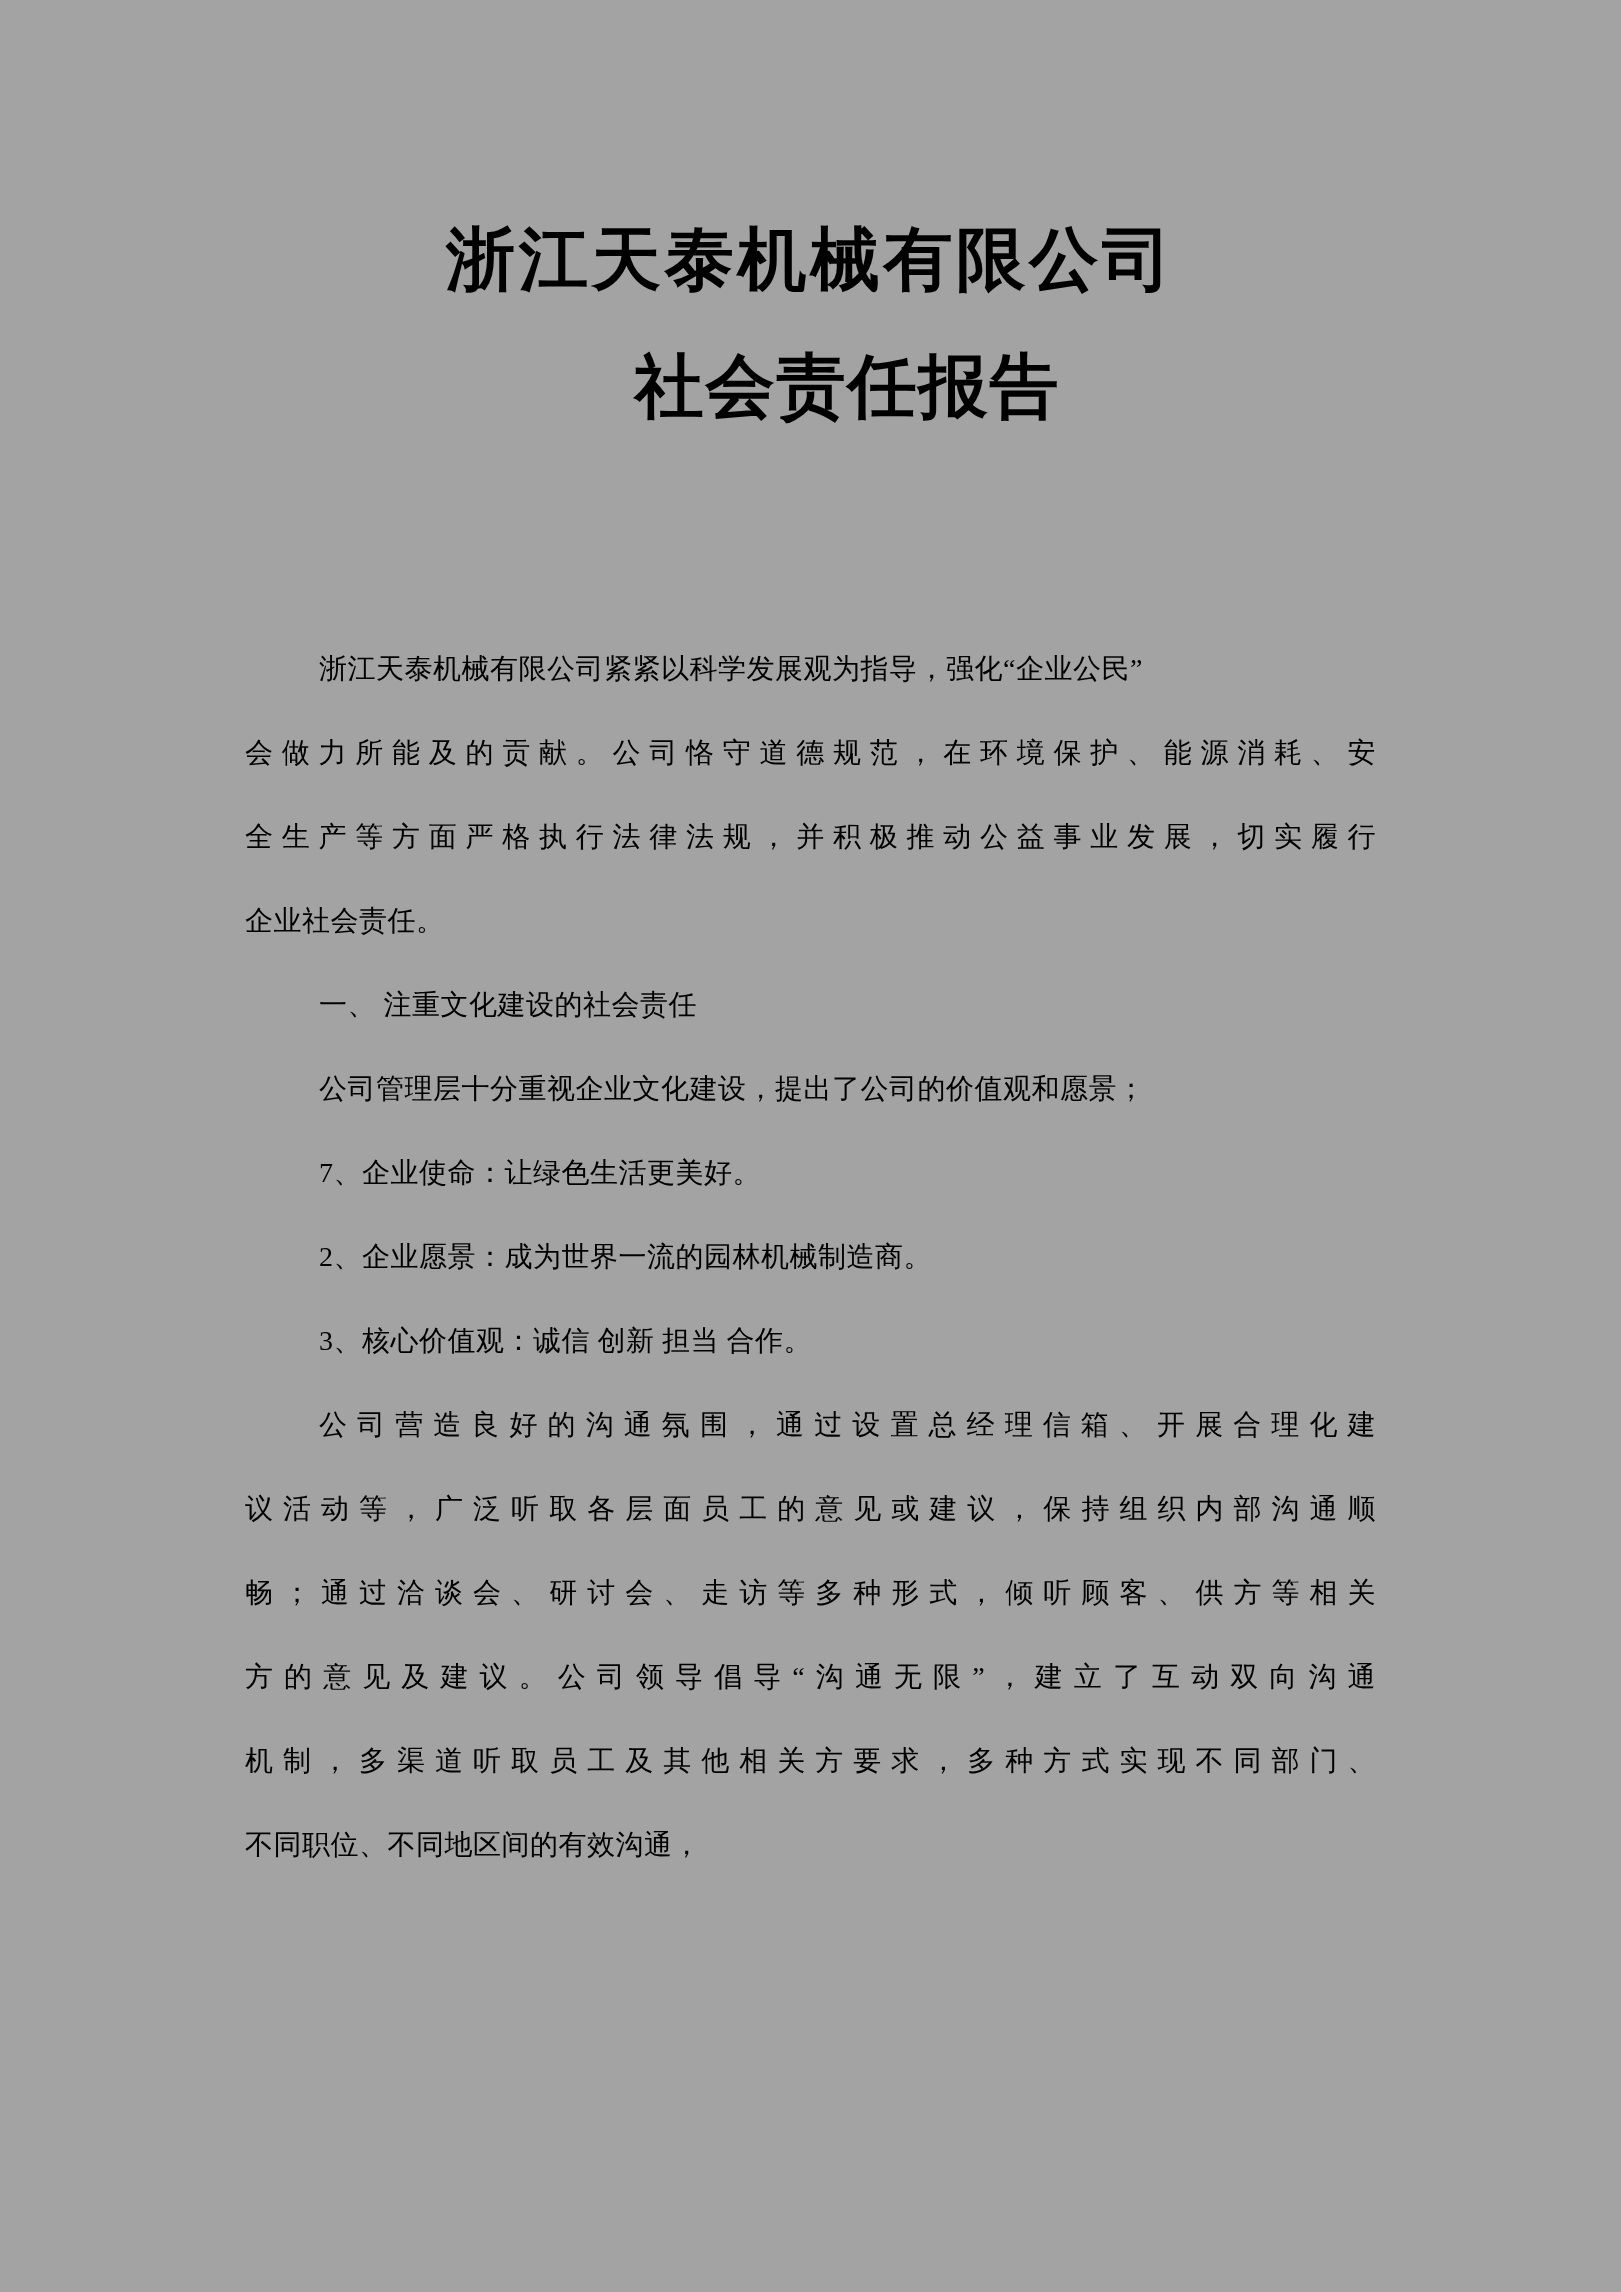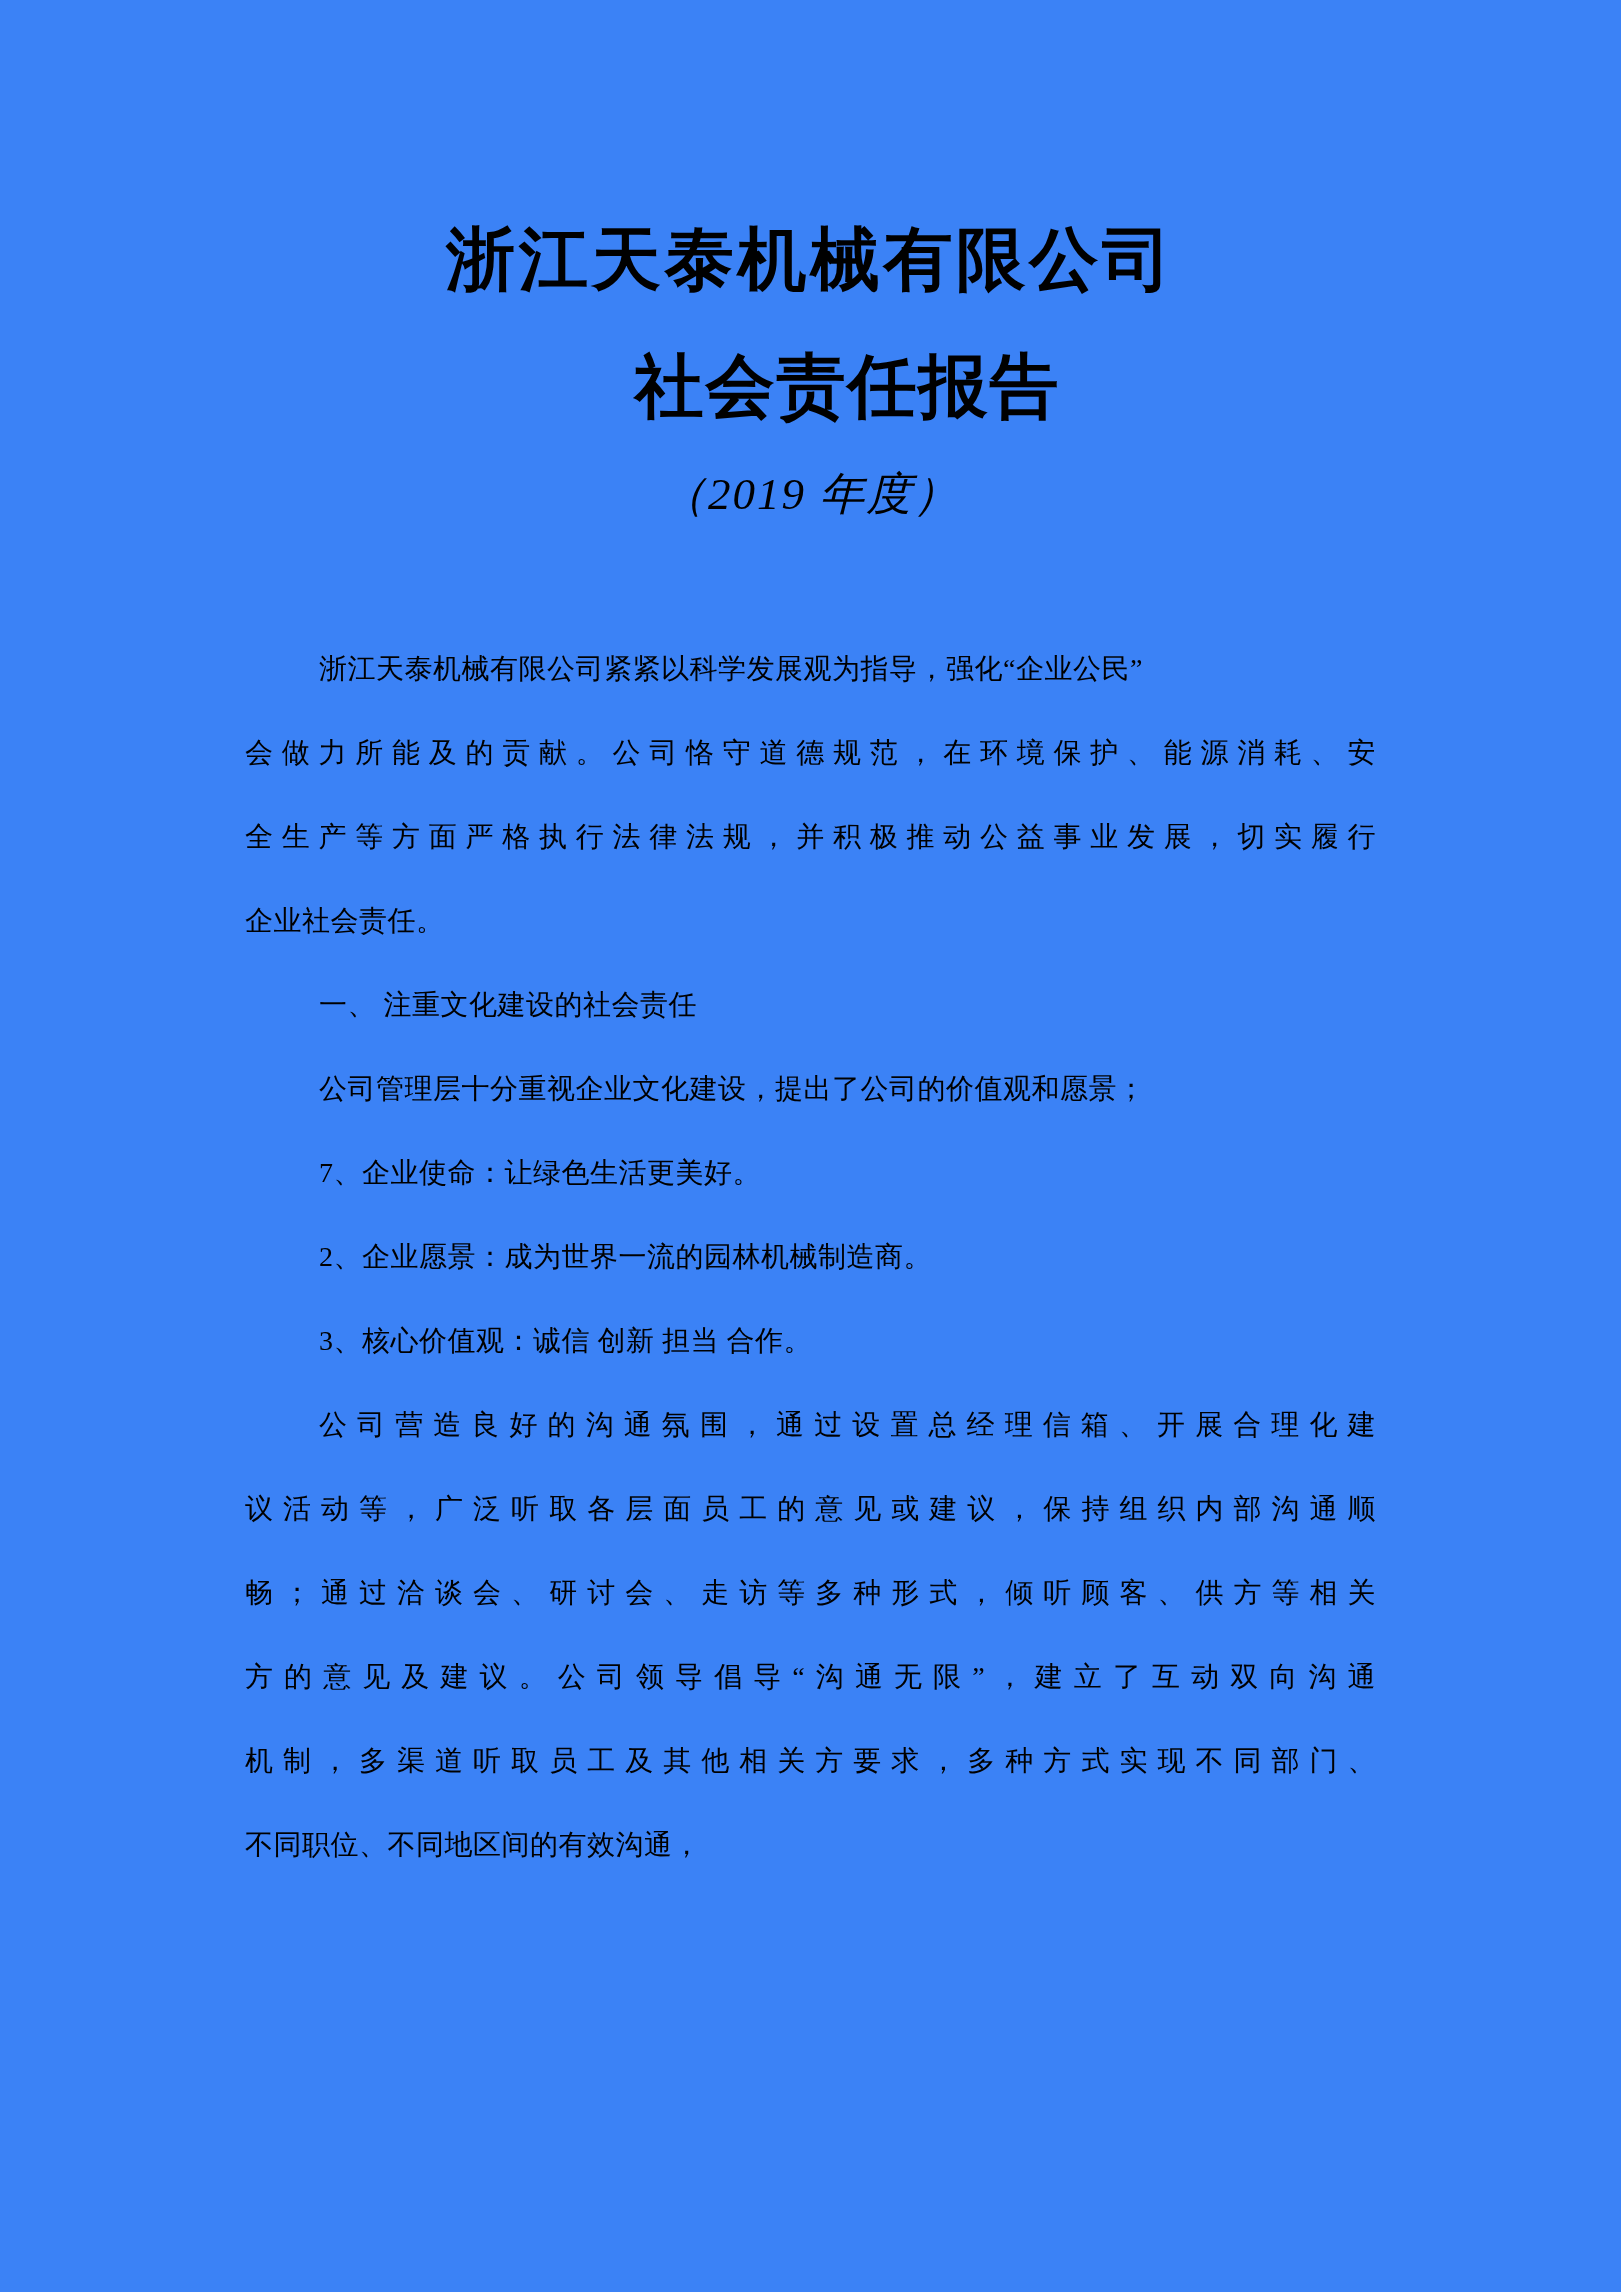--- a/index.html
+++ b/index.html
@@ -4,21 +4,21 @@
 <style>
   html, body { margin: 0; padding: 0; }
   body {
     width: 1621px; height: 2293px;
     background: #ffffff;
     color: #000000;
     position: relative;
     font-family: "Liberation Serif", "DejaVu Serif", serif;
     overflow: hidden;
   }
-  .page { position: absolute; inset: 0; background: #3b82f6; }
+  .page { position: absolute; inset: 0; background: #a3a3a3; }
 
   .title-main {
     position: absolute; top: 192px; left: 0; width: 100%;
     height: 137px; line-height: 137px;
     text-align: center;
     font-size: 69px; font-weight: bold;
     letter-spacing: 3.9px;
     white-space: nowrap;
   }
   .title-sub {
@@ -59,21 +59,20 @@
 </style>
 </head>
 <body>
 
 <div class="page">
 
   <div class="title-main">浙江天泰机械有限公司</div>
 
   <div class="title-sub">社会责任报告</div>
 
-  <div class="date-line">（2019 年度）</div>
 
   <div class="doc">
     <div class="line indent nowrap">浙江天泰机械有限公司紧紧以科学发展观为指导，强化“企业公民”</div>
     <div class="line full">会做力所能及的贡献。公司恪守道德规范，在环境保护、能源消耗、安</div>
     <div class="line full">全生产等方面严格执行法律法规，并积极推动公益事业发展，切实履行</div>
     <div class="line">企业社会责任。</div>
     <div class="line indent">一、 注重文化建设的社会责任</div>
     <div class="line indent nowrap">公司管理层十分重视企业文化建设，提出了公司的价值观和愿景；</div>
     <div class="line indent">7、企业使命：让绿色生活更美好。</div>
     <div class="line indent">2、企业愿景：成为世界一流的园林机械制造商。</div>

